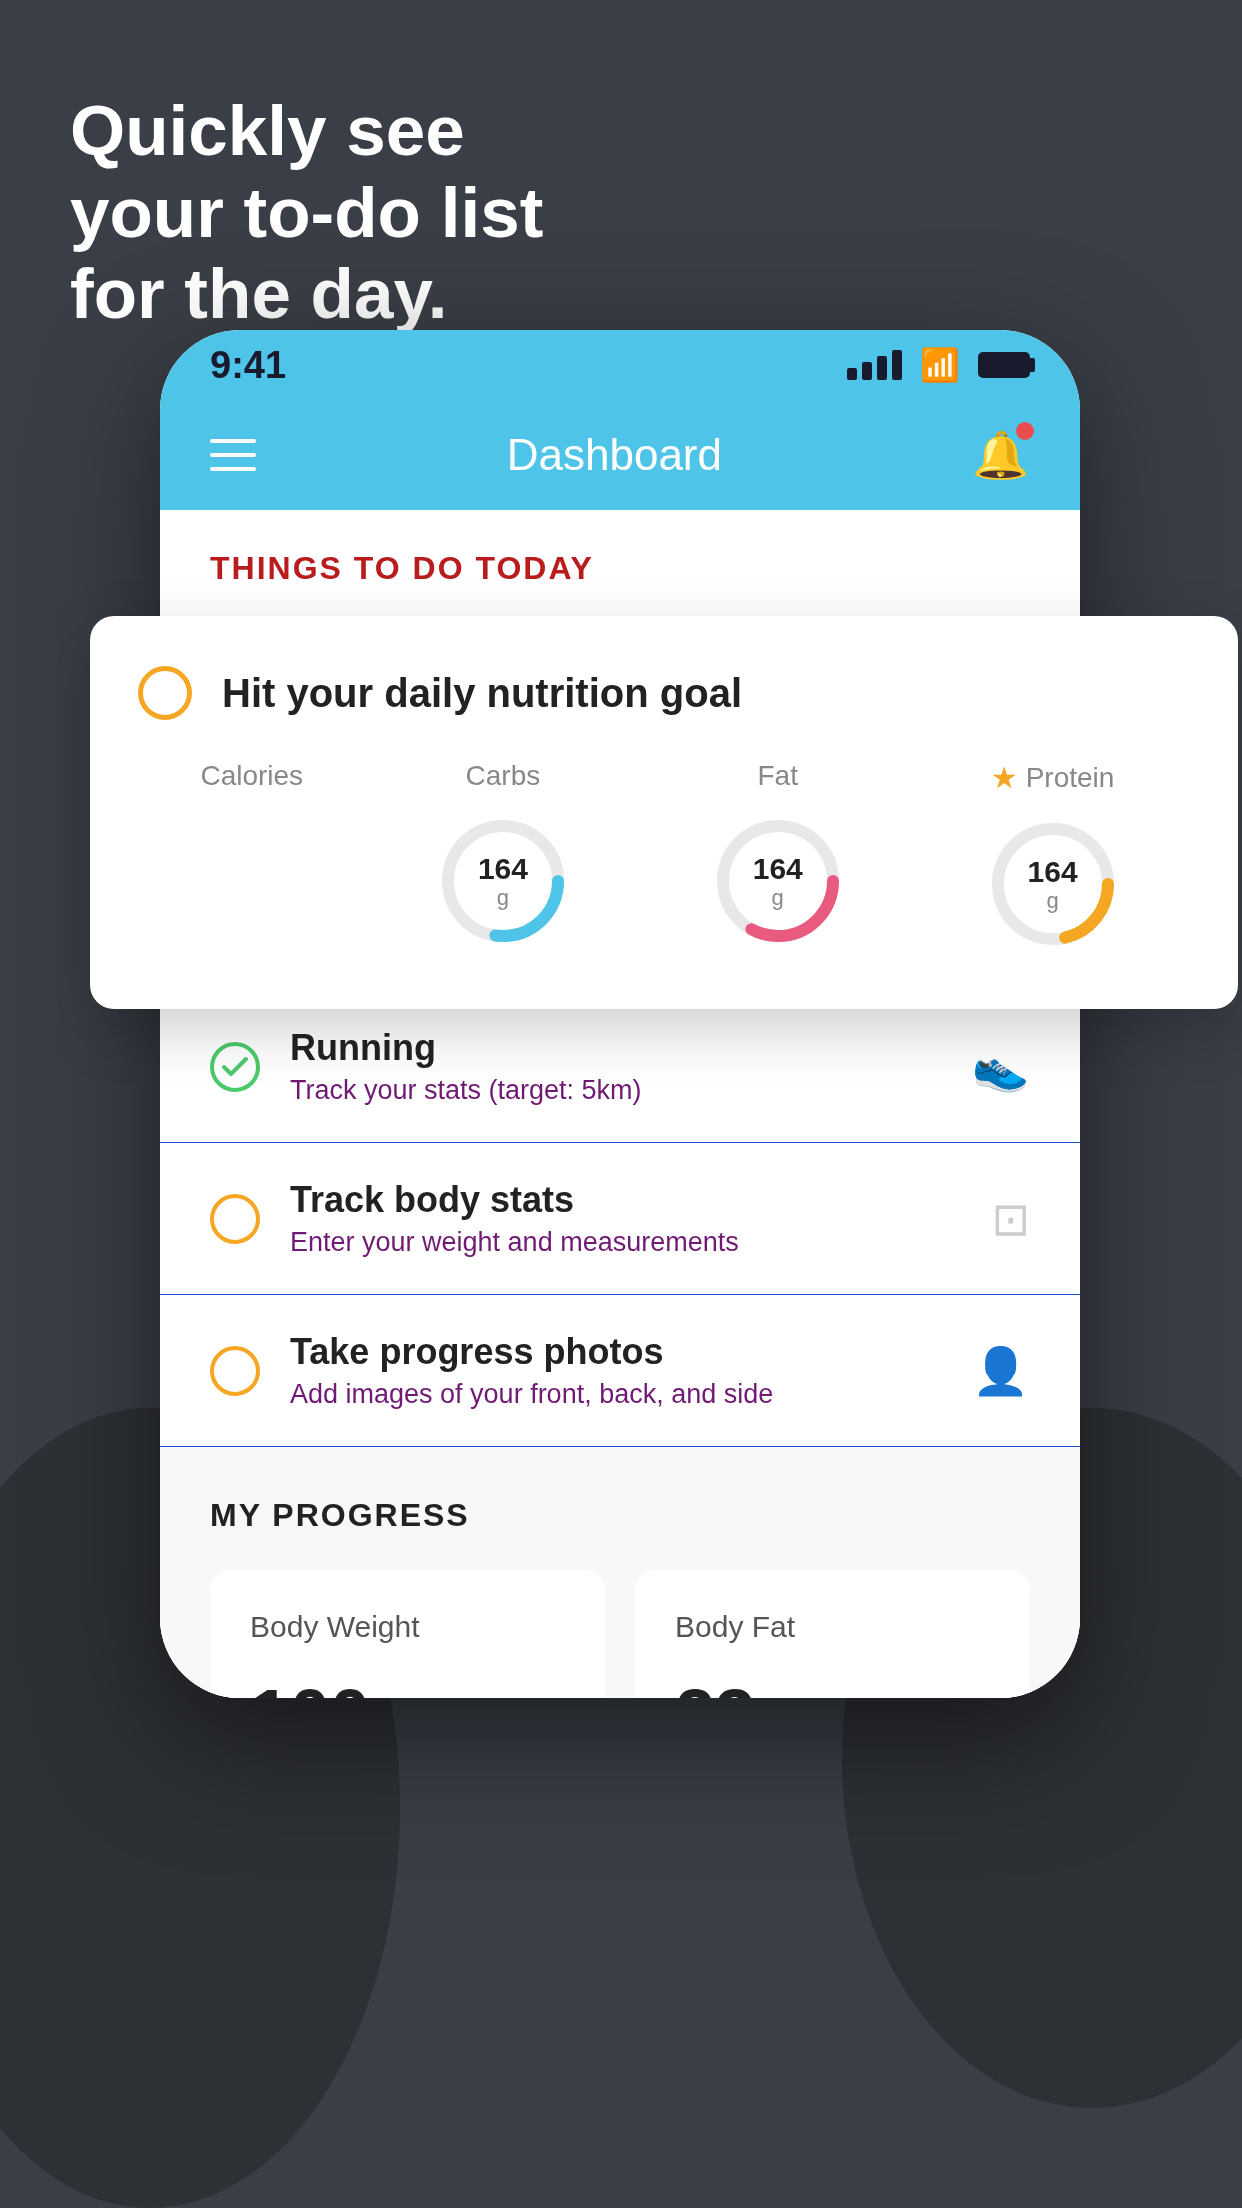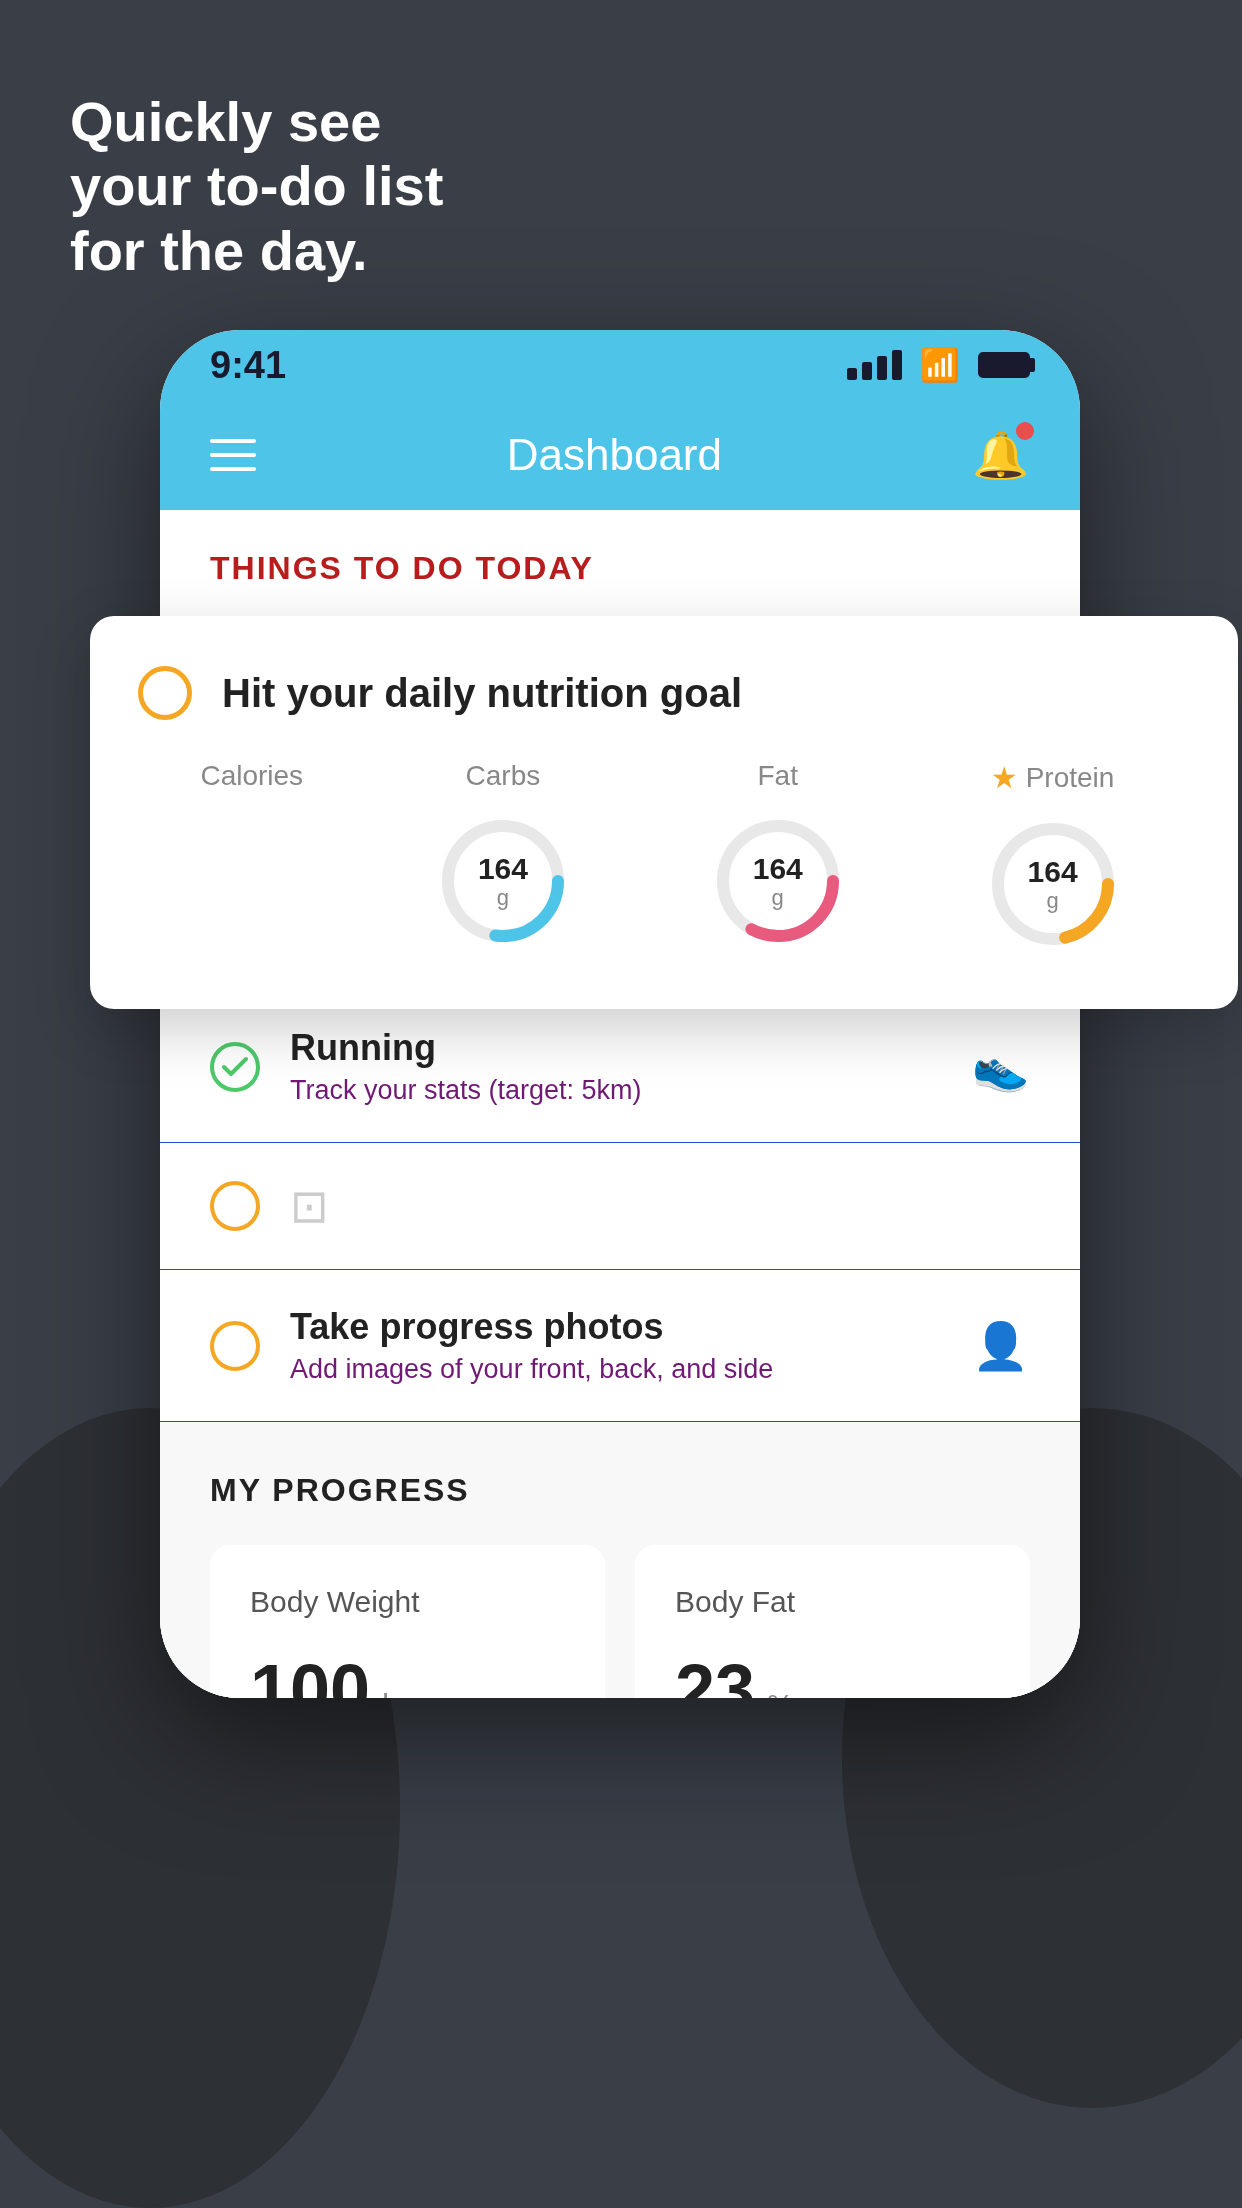--- a/index.html
+++ b/index.html
@@ -11,21 +11,21 @@
       position: relative;
       overflow: hidden;
     }
 
     
     .headline {
       position: absolute;
       top: 90px;
       left: 70px;
       color: #fff;
-      font-size: 56px;
+      font-size: 71px;
       font-weight: 800;
       line-height: 1.15;
       z-index: 1;
     }
 
     
     .phone-frame {
       position: absolute;
       top: 330px;
       left: 160px;
@@ -323,20 +323,24 @@
         </div>
         <div class="todo-text">
           <div class="todo-title">Running</div>
           <div class="todo-subtitle">Track your stats (target: 5km)</div>
         </div>
         <div class="todo-icon">👟</div>
       </div>
 
       <div class="todo-item">
         <div class="todo-circle-yellow"></div>
+        <div class="todo-text">
+          <div class="todo-title">Track body stats</div>
+          <div class="todo-subtitle">Enter your weight and measurements</div>
+        </div>
         <div class="todo-icon">⊡</div>
       </div>
 
       <div class="todo-item">
         <div class="todo-circle-yellow"></div>
         <div class="todo-text">
           <div class="todo-title">Take progress photos</div>
           <div class="todo-subtitle">Add images of your front, back, and side</div>
         </div>
         <div class="todo-icon">👤</div>

